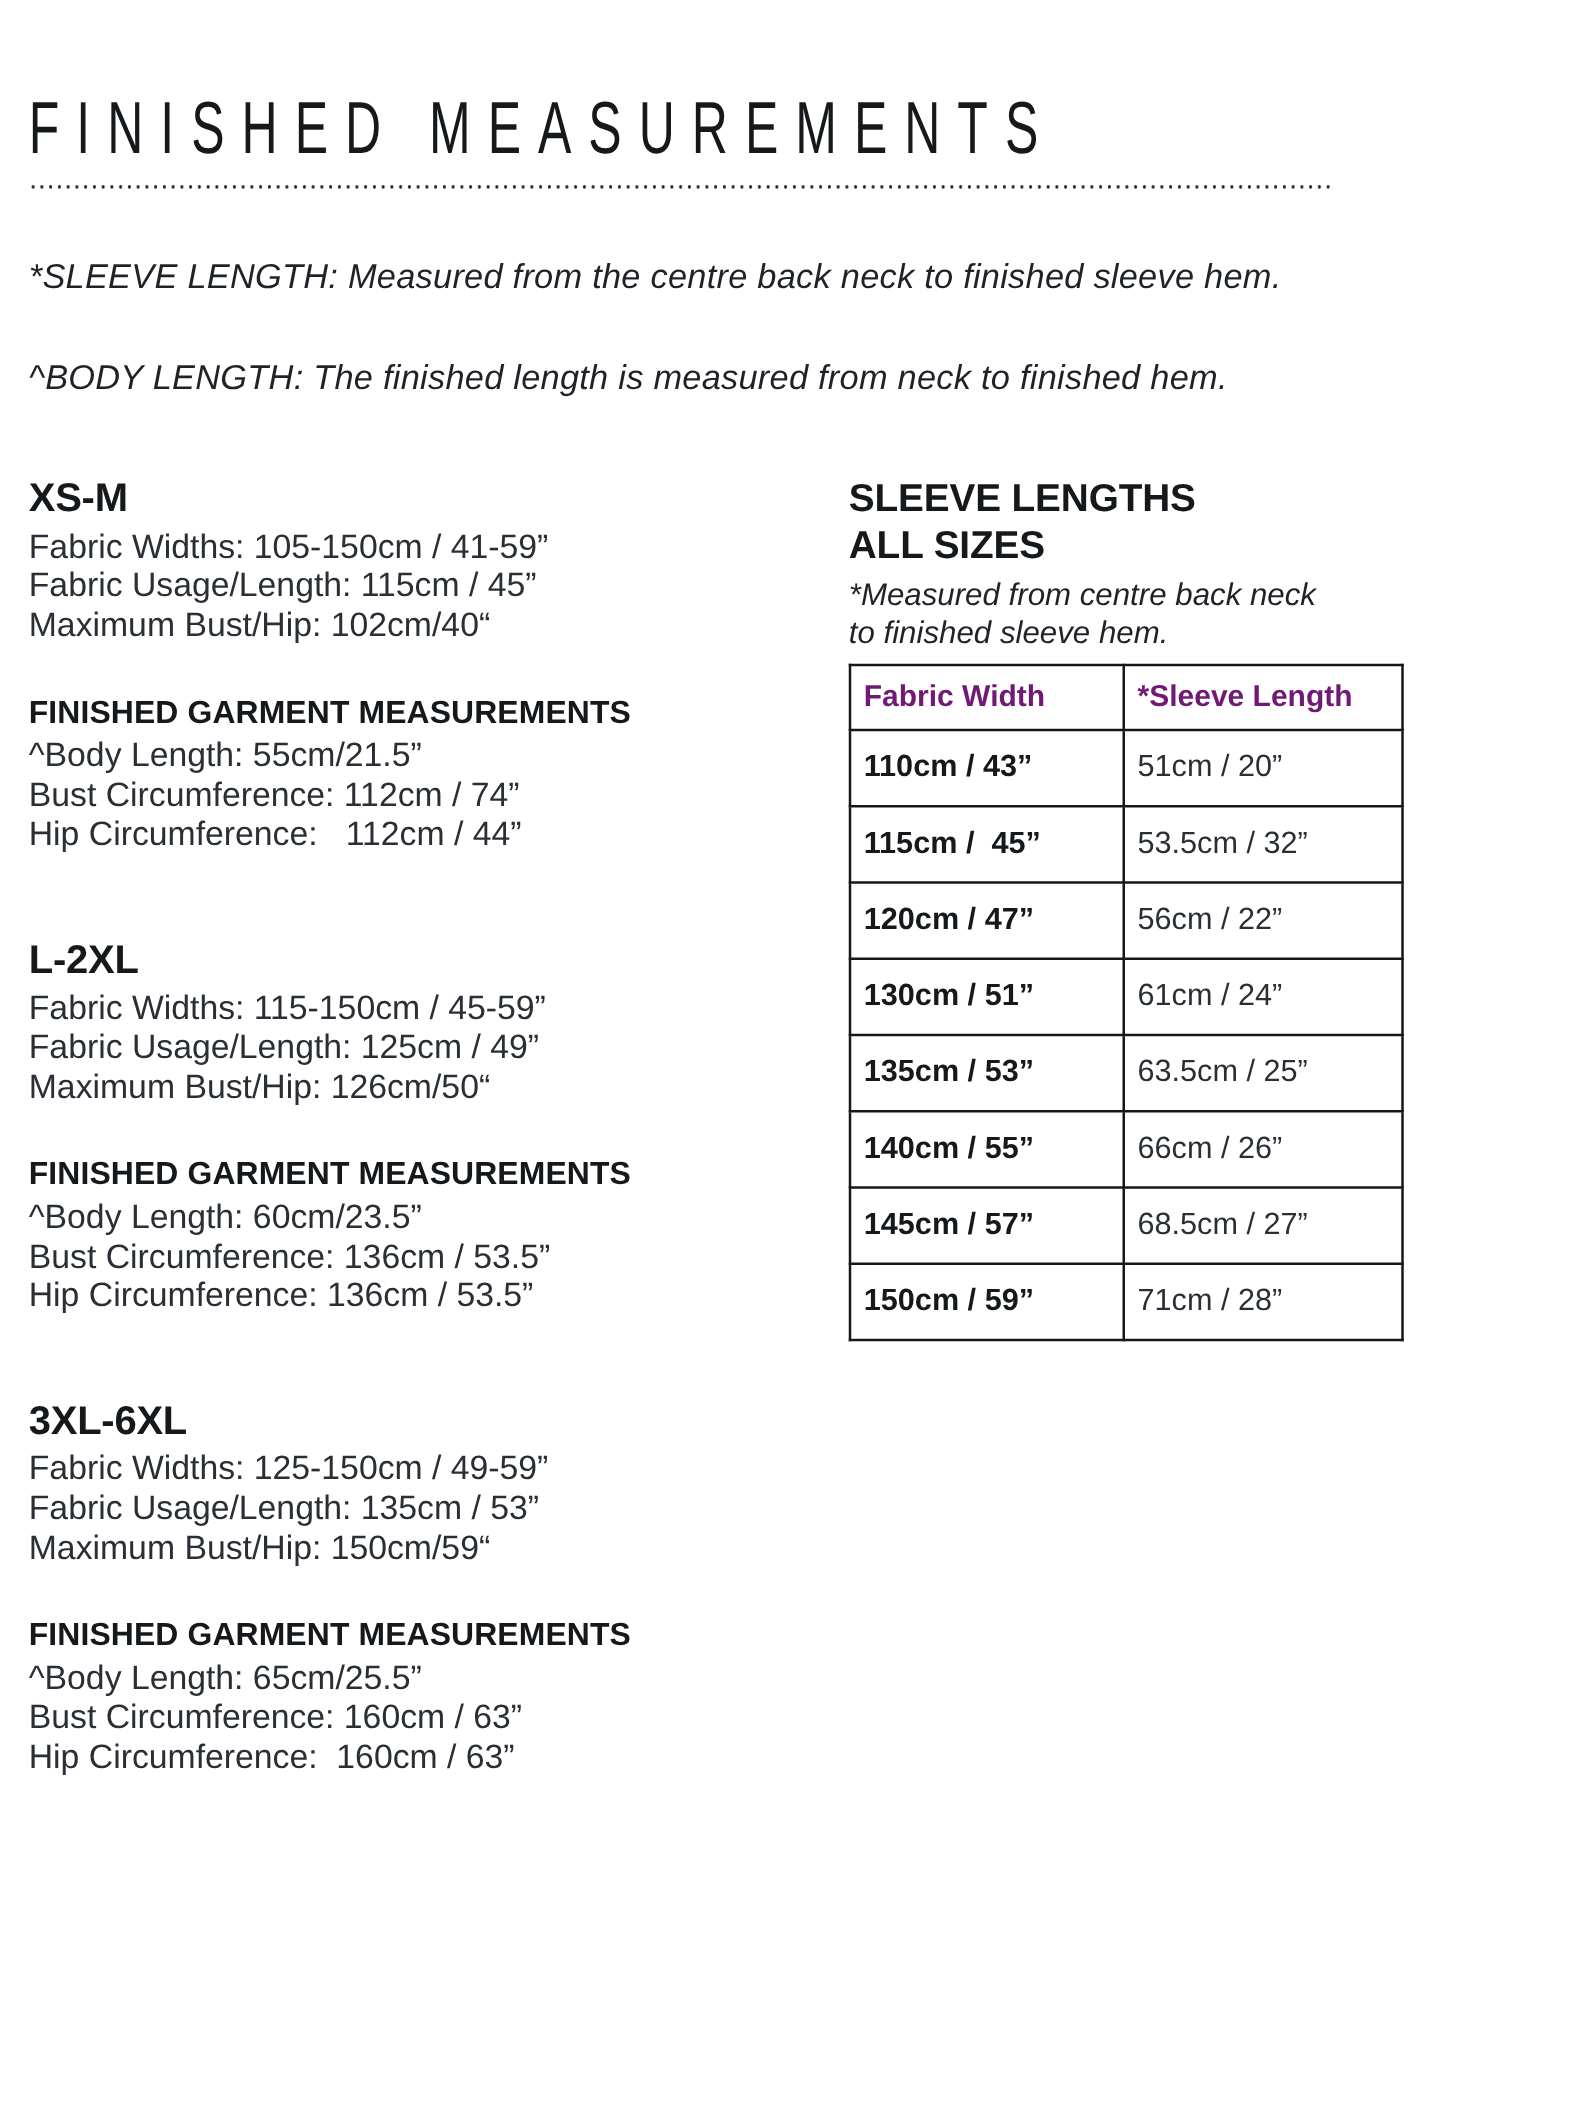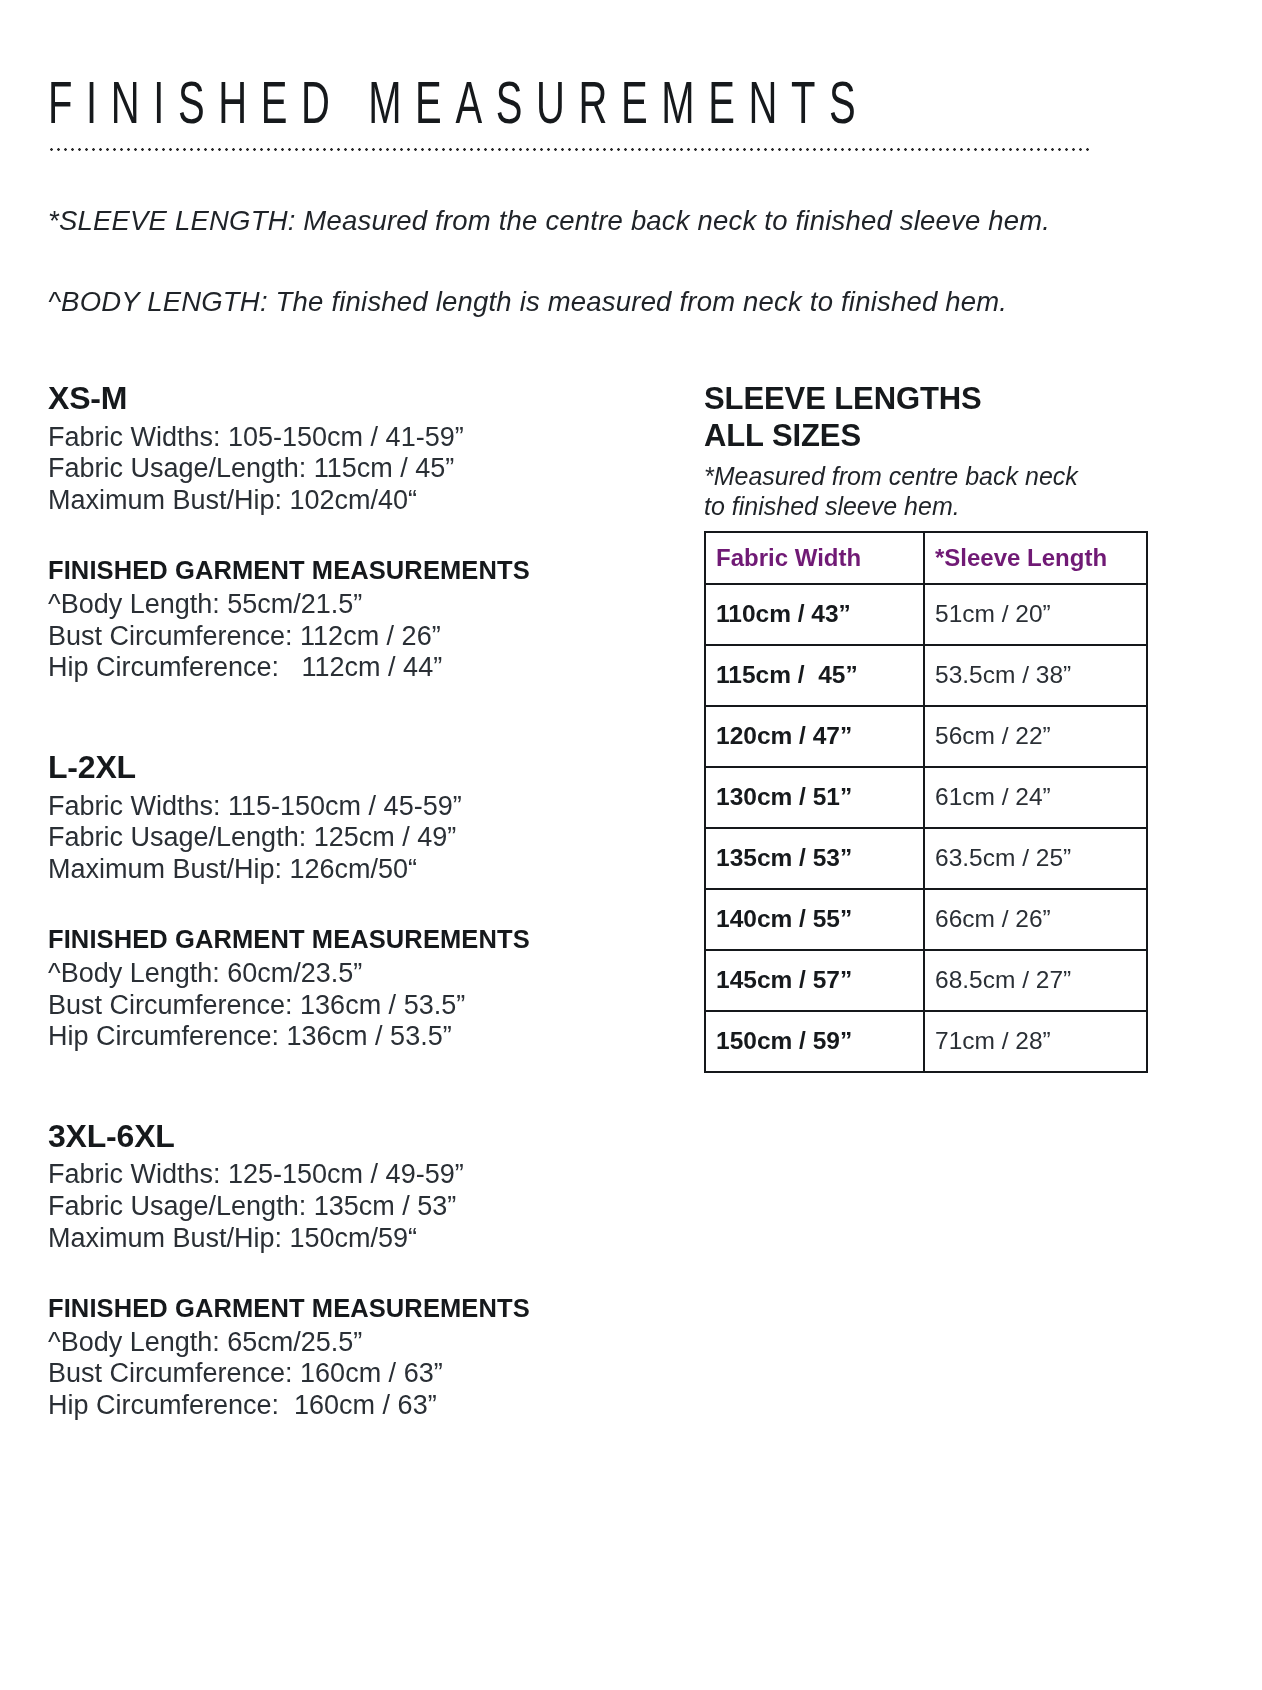--- a/index.html
+++ b/index.html
@@ -13,21 +13,21 @@
     font-family: "Liberation Sans", sans-serif;
     color: #1d1d1f;
     position: relative;
     overflow: hidden;
   }
   .page {
     position: relative;
     width: 1142px;
     height: 1690px;
     box-sizing: border-box;
-    padding: 0 48px;
+    padding: 0 23px;
   }
 
   
   .page-title {
     margin: 0;
     padding-top: 58px;
     font-family: "Liberation Sans", sans-serif;
     font-size: 50px;
     font-weight: 400;
     letter-spacing: 17px;
@@ -183,21 +183,21 @@
 
     <div class="col-left">
 
       <div class="size-block">
         <div class="size-name">XS-M</div>
         <div class="spec-line">Fabric Widths: 105-150cm / 41-59”</div>
         <div class="spec-line">Fabric Usage/Length: 115cm / 45”</div>
         <div class="spec-line">Maximum Bust/Hip: 102cm/40“</div>
         <div class="fgm-heading">FINISHED GARMENT MEASUREMENTS</div>
         <div class="spec-line">^Body Length: 55cm/21.5”</div>
-        <div class="spec-line">Bust Circumference: 112cm / 26”</div>
+        <div class="spec-line">Bust Circumference: 112cm / 74”</div>
         <div class="spec-line">Hip Circumference:   112cm / 44”</div>
       </div>
 
       <div class="size-block">
         <div class="size-name">L-2XL</div>
         <div class="spec-line">Fabric Widths: 115-150cm / 45-59”</div>
         <div class="spec-line">Fabric Usage/Length: 125cm / 49”</div>
         <div class="spec-line">Maximum Bust/Hip: 126cm/50“</div>
         <div class="fgm-heading">FINISHED GARMENT MEASUREMENTS</div>
         <div class="spec-line">^Body Length: 60cm/23.5”</div>
@@ -230,21 +230,21 @@
             <th class="col-sleeve">*Sleeve Length</th>
           </tr>
         </thead>
         <tbody>
           <tr>
             <td class="col-width">110cm / 43”</td>
             <td class="col-sleeve">51cm / 20”</td>
           </tr>
           <tr>
             <td class="col-width">115cm /  45”</td>
-            <td class="col-sleeve">53.5cm / 38”</td>
+            <td class="col-sleeve">53.5cm / 32”</td>
           </tr>
           <tr>
             <td class="col-width">120cm / 47”</td>
             <td class="col-sleeve">56cm / 22”</td>
           </tr>
           <tr>
             <td class="col-width">130cm / 51”</td>
             <td class="col-sleeve">61cm / 24”</td>
           </tr>
           <tr>

